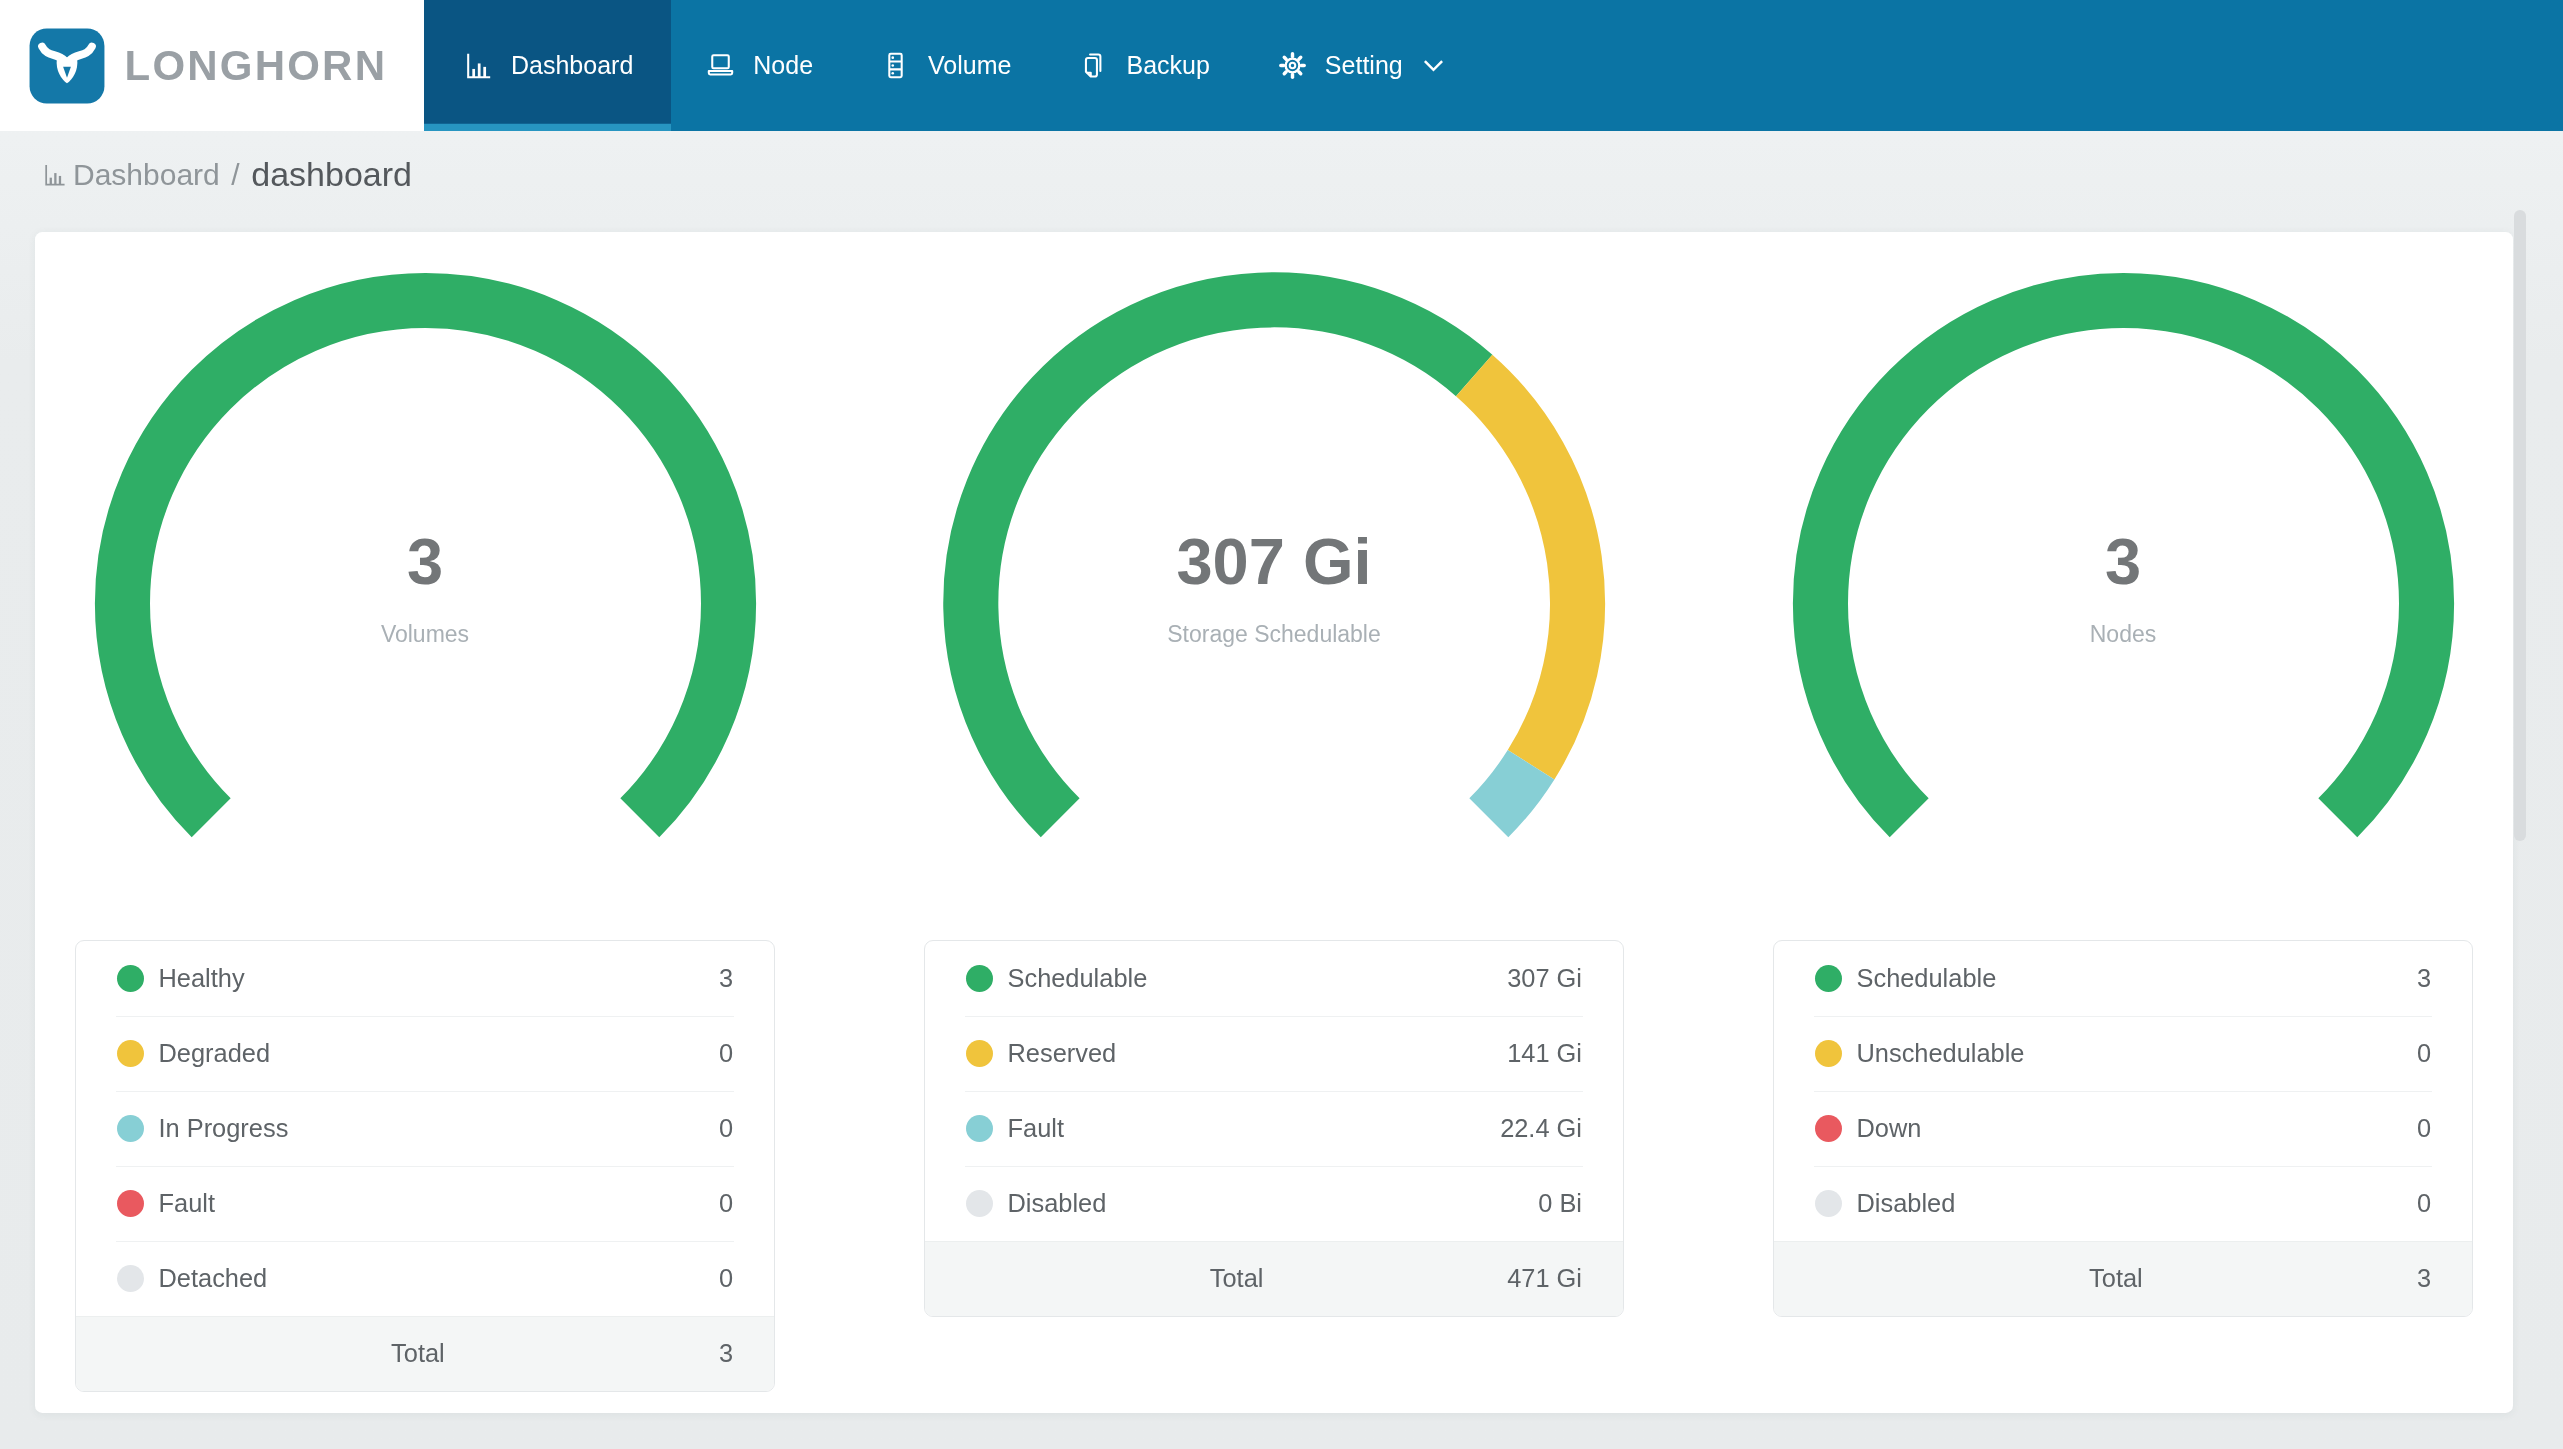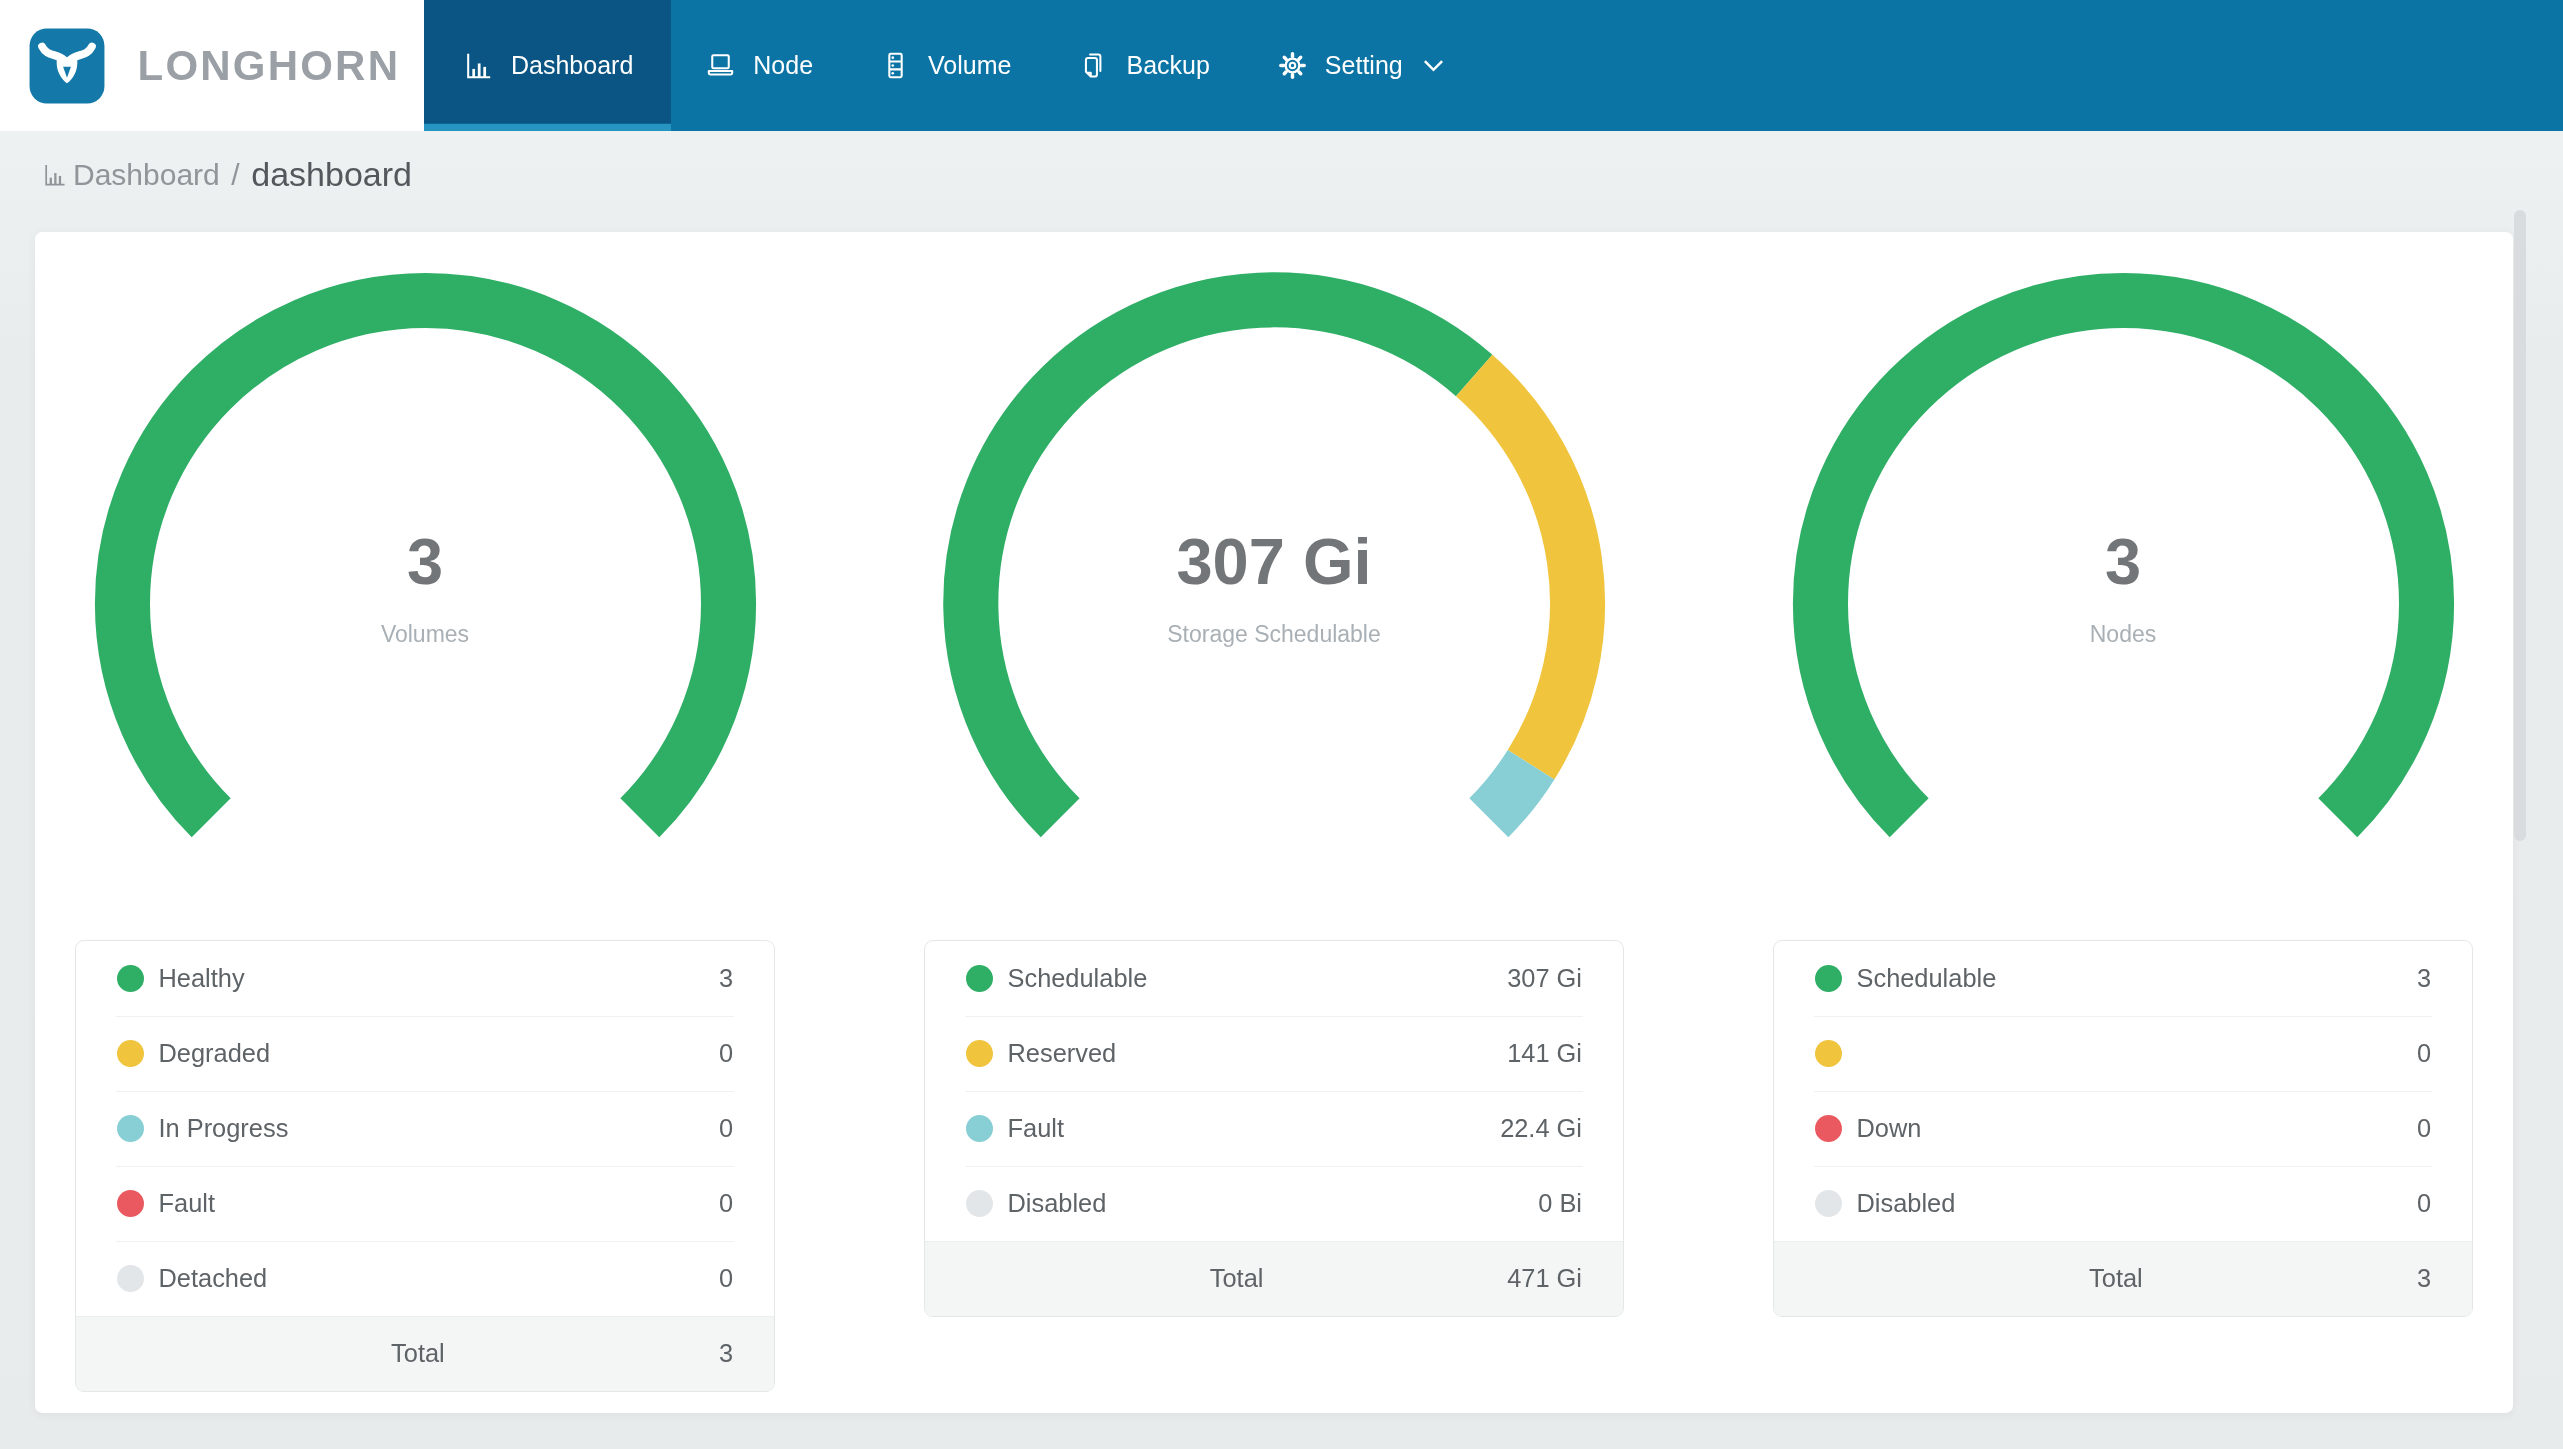--- a/index.html
+++ b/index.html
@@ -7,21 +7,21 @@
   body {
     width:2563px; height:1449px; position:relative; overflow:hidden;
     font-family:"Liberation Sans", sans-serif;
     background:linear-gradient(180deg,#f1f4f5 0%,#e9eced 25%,#e8ebec 100%);
   }
 
   
   .header { position:absolute; top:0; left:0; right:0; height:131px; background:#0b74a4; display:flex; }
   .logo-box { width:424px; height:131px; background:#ffffff; display:flex; align-items:center; padding-left:27.6px; flex:none; cursor:pointer; }
   .logo-box svg { width:78px; height:78px; flex:none; }
-  .logo-text { font-size:42px; font-weight:700; color:#9aa0a5; letter-spacing:2.2px; margin-left:32px; }
+  .logo-text { font-size:42px; font-weight:700; color:#9aa0a5; letter-spacing:2.2px; margin-left:19px; }
   .nav { display:flex; height:131px; }
   .nav-item { display:flex; align-items:center; gap:16px; padding:8px 33px; color:#ffffff; font-size:25px; cursor:pointer; height:131px; white-space:nowrap; }
   .nav-item.active { background:#0a5583; box-shadow:inset 0 -7.3px 0 #2795c1; padding:0 38px; }
   .nav-item svg.nav-ico { width:33px; height:33px; color:#ffffff; }
   .nav-item .chev { width:23px; height:16px; margin-left:2.9px; color:#ffffff; }
 
   
   .breadcrumb { position:absolute; top:155px; left:41px; display:flex; align-items:center; }
   .breadcrumb svg { width:27.6px; height:27.6px; color:#8f9599; margin-right:4.4px; }
   .crumb-section { font-size:30px; color:#8f9599; cursor:pointer; }
@@ -245,20 +245,21 @@
       </div>
     </div>
     <div class="panel-table">
           <div class="trow">
       <span class="dot" style="background:#2fae66"></span>
       <span class="tlabel">Schedulable</span>
       <span class="tvalue">3</span>
     </div>
           <div class="trow">
       <span class="dot" style="background:#f0c43c"></span>
+      <span class="tlabel">Unschedulable</span>
       <span class="tvalue">0</span>
     </div>
           <div class="trow">
       <span class="dot" style="background:#e9595f"></span>
       <span class="tlabel">Down</span>
       <span class="tvalue">0</span>
     </div>
           <div class="trow">
       <span class="dot" style="background:#e3e6e9"></span>
       <span class="tlabel">Disabled</span>

